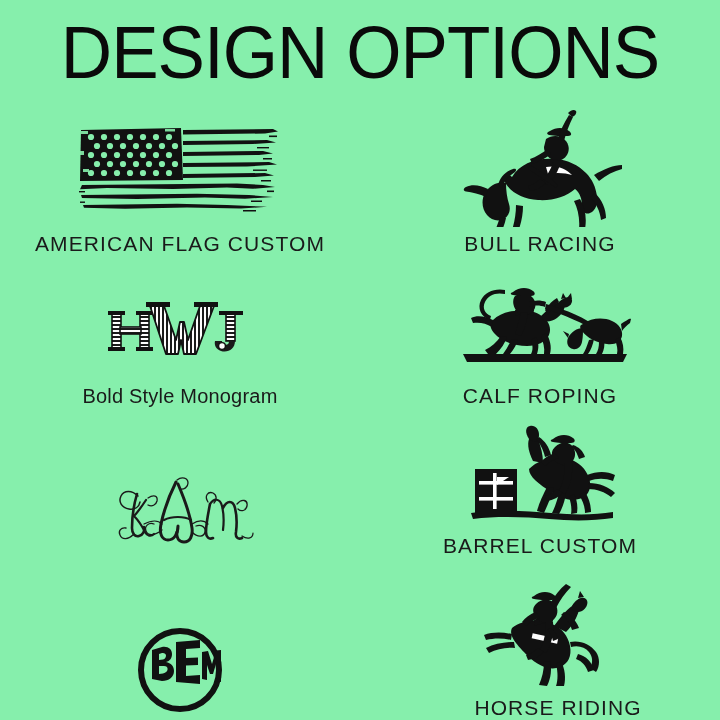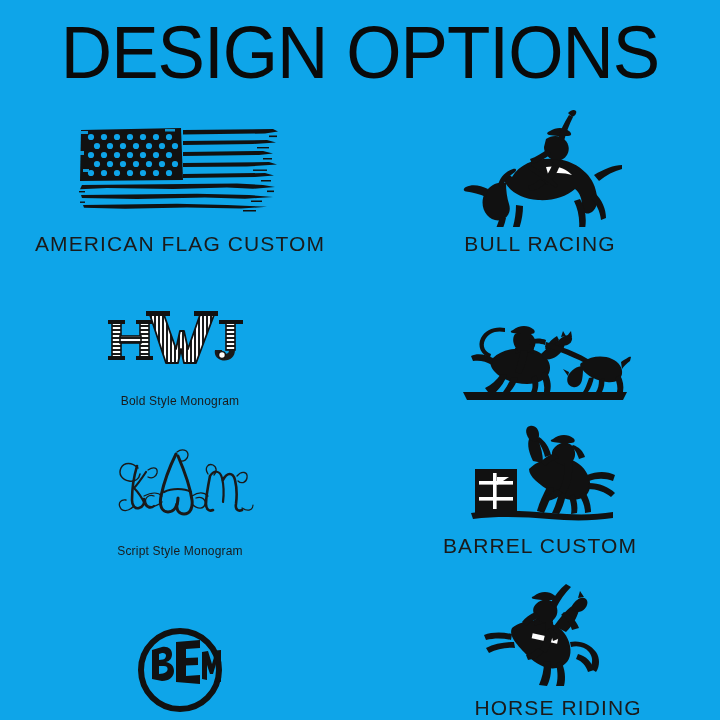--- a/index.html
+++ b/index.html
@@ -12,21 +12,21 @@
     height: 720px;
     background: #fdfdfd;
     font-family: "Liberation Sans", sans-serif;
     color: #111111;
     overflow: hidden;
   }
   .page {
     position: relative;
     width: 720px;
     height: 720px;
-    background: #0ea5e9;
+    background: #86efac;
     box-sizing: border-box;
   }
 
   
   .title {
     position: absolute;
     top: 14px;
     left: 0;
     width: 720px;
     text-align: center;
@@ -73,21 +73,21 @@
     color: #1a1a1a;
     text-align: center;
     white-space: nowrap;
   }
   .caption.upper {
     font-size: 21px;
     font-weight: 300;
     letter-spacing: 1.1px;
   }
   .caption.mixed {
-    font-size: 12px;
+    font-size: 20px;
     font-weight: 300;
     letter-spacing: 0.2px;
   }
 
   
   .c-flag .art      { height: 104px; padding-top: 16px; }
   .c-flag .caption  { margin-top: 10px; }
 
   .c-bull .art      { height: 120px; padding-top: 0px; }
   .c-bull .caption  { margin-top: 6px; }
@@ -356,20 +356,21 @@
             <path d="M120,50 L114,47 L119,54 Z"></path>
 
             <path d="M140,56 C138,62 136,67 134,70 L139,70 C142,66 144,60 145,55 Z"></path>
             <path d="M150,58 C150,63 149,67 147,70 L153,70 C155,66 156,61 155,56 Z"></path>
             <path d="M166,56 C168,61 169,66 168,70 L174,70 C175,64 174,58 171,53 Z"></path>
 
             <path d="M172,40 C178,36 181,34 182,35 L181,39 C178,41 175,44 173,47 Z"></path>
           </g>
         </svg>
       </div>
+      <div class="caption upper">CALF ROPING</div>
     </div>
 
     <div class="cell c-script">
       <div class="art">
         <svg width="152" height="76" viewBox="0 0 152 76" aria-hidden="true">
           <g fill="none" stroke="#1a1a1a" stroke-linecap="round">
 
             <path d="M34,22 C28,16 20,16 17,22 C14,28 18,34 25,35
                      C31,36 35,33 36,28" stroke-width="1.5"></path>
             <path d="M33,20 C30,30 28,42 28,54 C28,60 31,63 35,62
@@ -394,21 +395,20 @@
                      C131,63 134,66 138,64" stroke-width="2.6"></path>
             <path d="M104,28 C100,22 104,17 109,19 C113,21 113,26 110,29" stroke-width="1.3"></path>
             <path d="M133,30 C138,24 144,26 143,32 C142,37 137,38 134,35" stroke-width="1.3"></path>
             <path d="M138,62 C144,66 149,64 149,59" stroke-width="1.2"></path>
 
             <path d="M40,50 C48,46 54,46 58,50" stroke-width="1.2"></path>
             <path d="M88,50 C94,46 100,46 104,50" stroke-width="1.2"></path>
           </g>
         </svg>
       </div>
-      <div class="caption mixed">Script Style Monogram</div>
     </div>
 
     <div class="cell c-barrel">
       <div class="art">
         <svg width="170" height="98" viewBox="0 0 170 98" aria-hidden="true">
           <g fill="#111">
 
             <path d="M16,88 C40,84 70,86 96,88 C120,90 140,90 158,87
                      L158,93 C138,96 116,96 94,94 C70,92 42,91 18,94 Z"></path>
 

